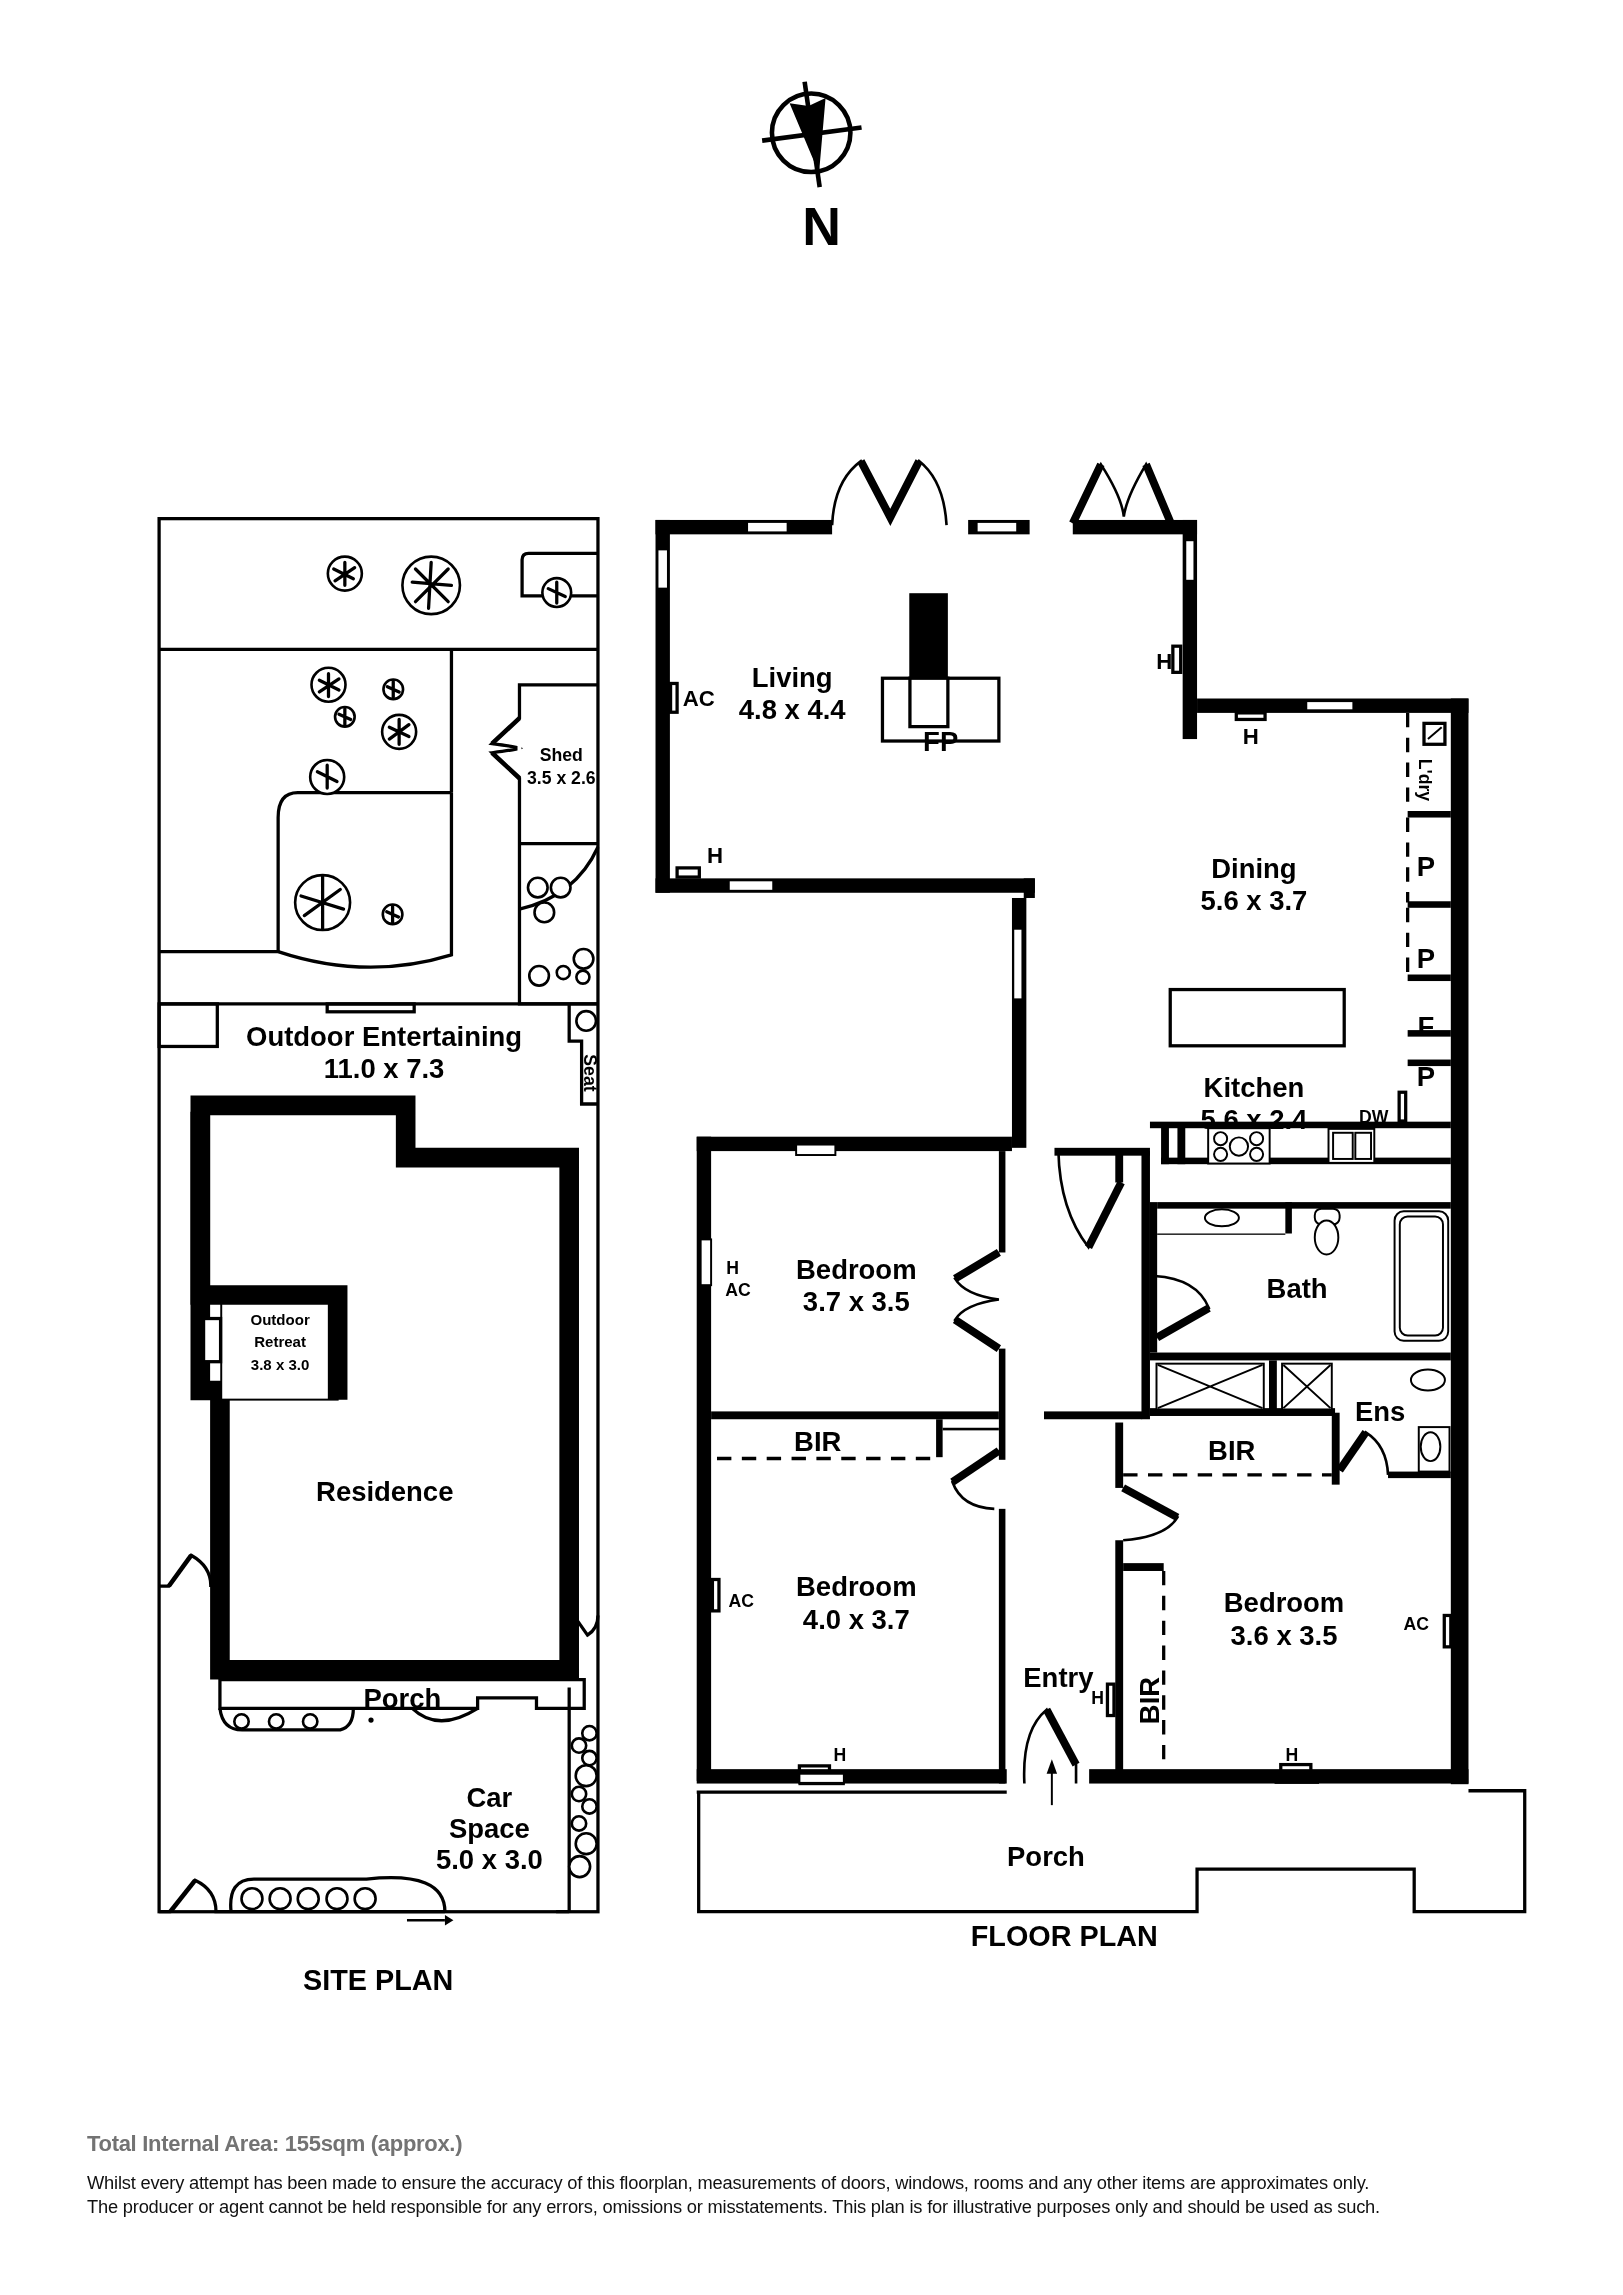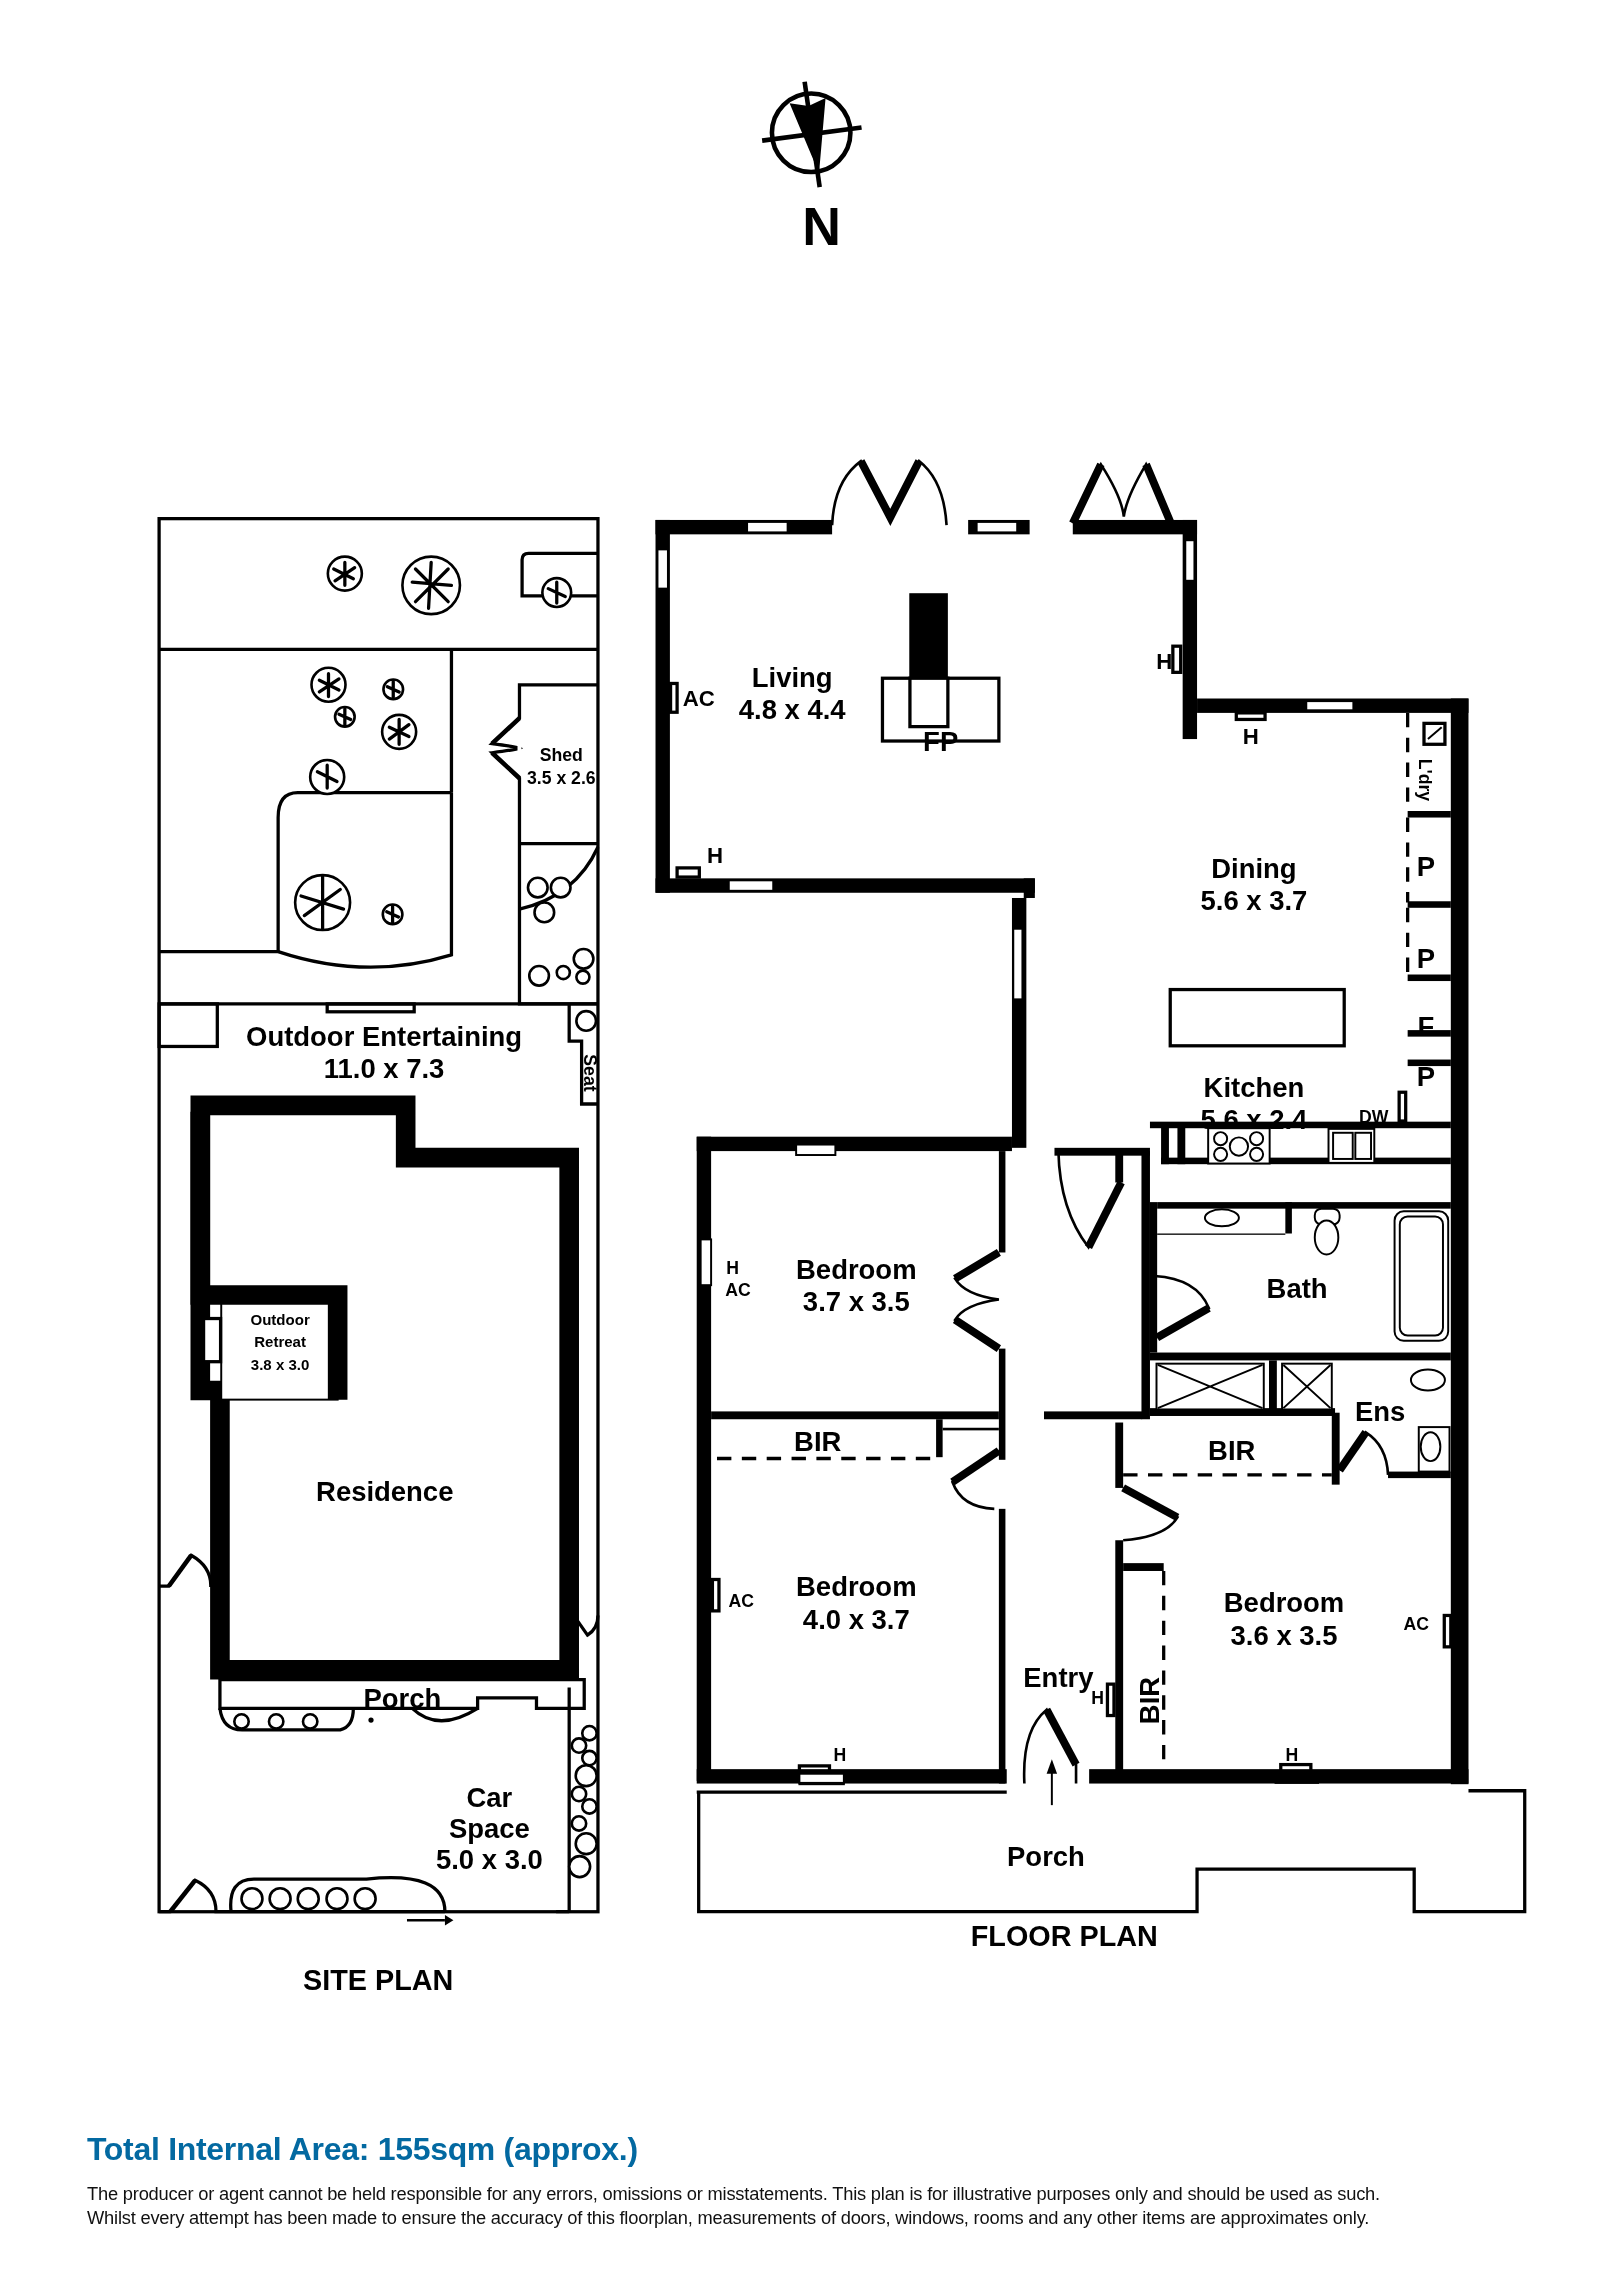--- a/index.html
+++ b/index.html
@@ -15,21 +15,21 @@
   .win { fill: #fff; stroke: #000; stroke-width: 3; }
   .lbl { font-family: "Liberation Sans", sans-serif; font-weight: bold; fill: #000; text-anchor: middle; }
   .big { font-size: 42px; }
   .mid { font-size: 34px; }
   .sm { font-size: 27px; }
   .xs { font-size: 23px; }
   .title { font-size: 44px; }
   .tree { fill: #fff; stroke: #000; stroke-width: 4; }
   .treeline { fill: none; stroke: #000; stroke-width: 5; stroke-linecap: round; }
   #footer { position: absolute; left: 87px; top: 2131px; width: 1505px; }
-  #footer .total { font-family: "Liberation Sans", sans-serif; font-weight: bold; font-size: 32px; color: #0369a1; margin: 0 0 14.4px 0; letter-spacing: -0.3px; }
+  #footer .total { font-family: "Liberation Sans", sans-serif; font-weight: bold; font-size: 22px; color: #737373; margin: 0 0 14.4px 0; letter-spacing: -0.3px; }
   #footer .disc { font-family: "Liberation Sans", sans-serif; font-size: 18.3px; color: #111; line-height: 23.6px; margin: 0; letter-spacing: -0.2px; }
 </style>
 </head>
 <body>
 
 <svg width="1623" height="2295" viewBox="0 0 2481 3509" xmlns="http://www.w3.org/2000/svg">
 
   <g>
     <circle cx="1240" cy="203" r="60" fill="none" stroke="#000" stroke-width="7"></circle>
     <line x1="1230" y1="125" x2="1253" y2="286" stroke="#000" stroke-width="7"></line>
@@ -335,16 +335,16 @@
     <text class="lbl sm" x="1975" y="2693">H</text>
     <text class="lbl big" x="1618" y="2580">Entry</text>
     <text class="lbl sm" x="1678" y="2605">H</text>
     <text class="lbl big" x="1599" y="2853">Porch</text>
     <text class="lbl title" x="1627" y="2975">FLOOR PLAN</text>
   </g>
 </svg>
 
 <div id="footer">
   <p class="total">Total Internal Area: 155sqm (approx.)</p>
+  <p class="disc">Whilst every attempt has been made to ensure the accuracy of this floorplan, measurements of doors, windows, rooms and any other items are approximates only.</p>
   <p class="disc">The producer or agent cannot be held responsible for any errors, omissions or misstatements. This plan is for illustrative purposes only and should be used as such.</p>
-  <p class="disc">Whilst every attempt has been made to ensure the accuracy of this floorplan, measurements of doors, windows, rooms and any other items are approximates only.</p>
 </div>
 
 
 </body></html>

